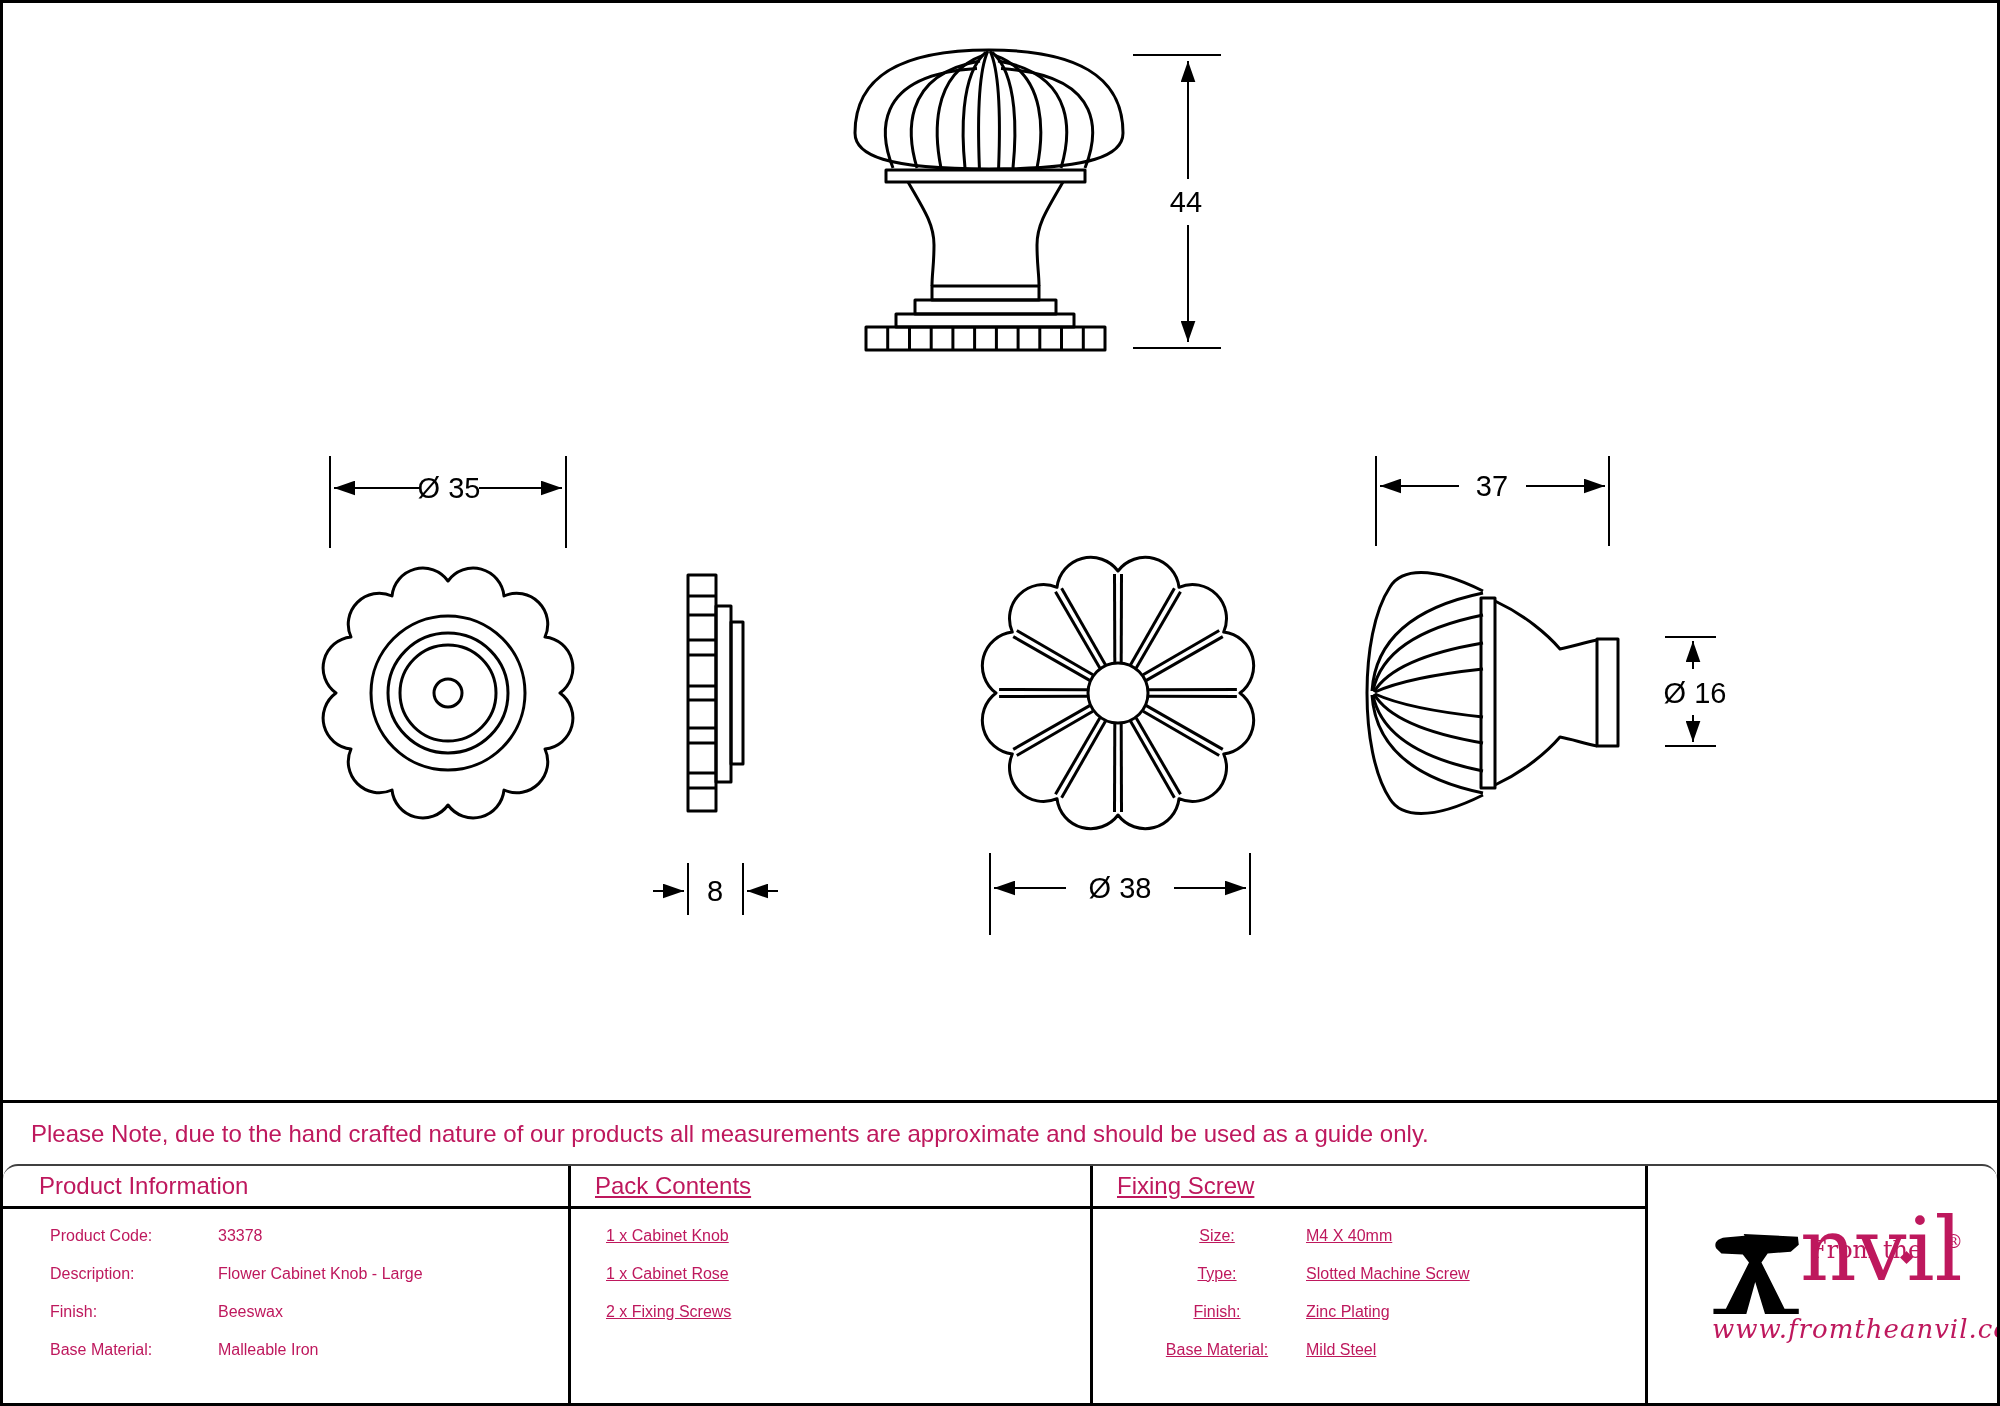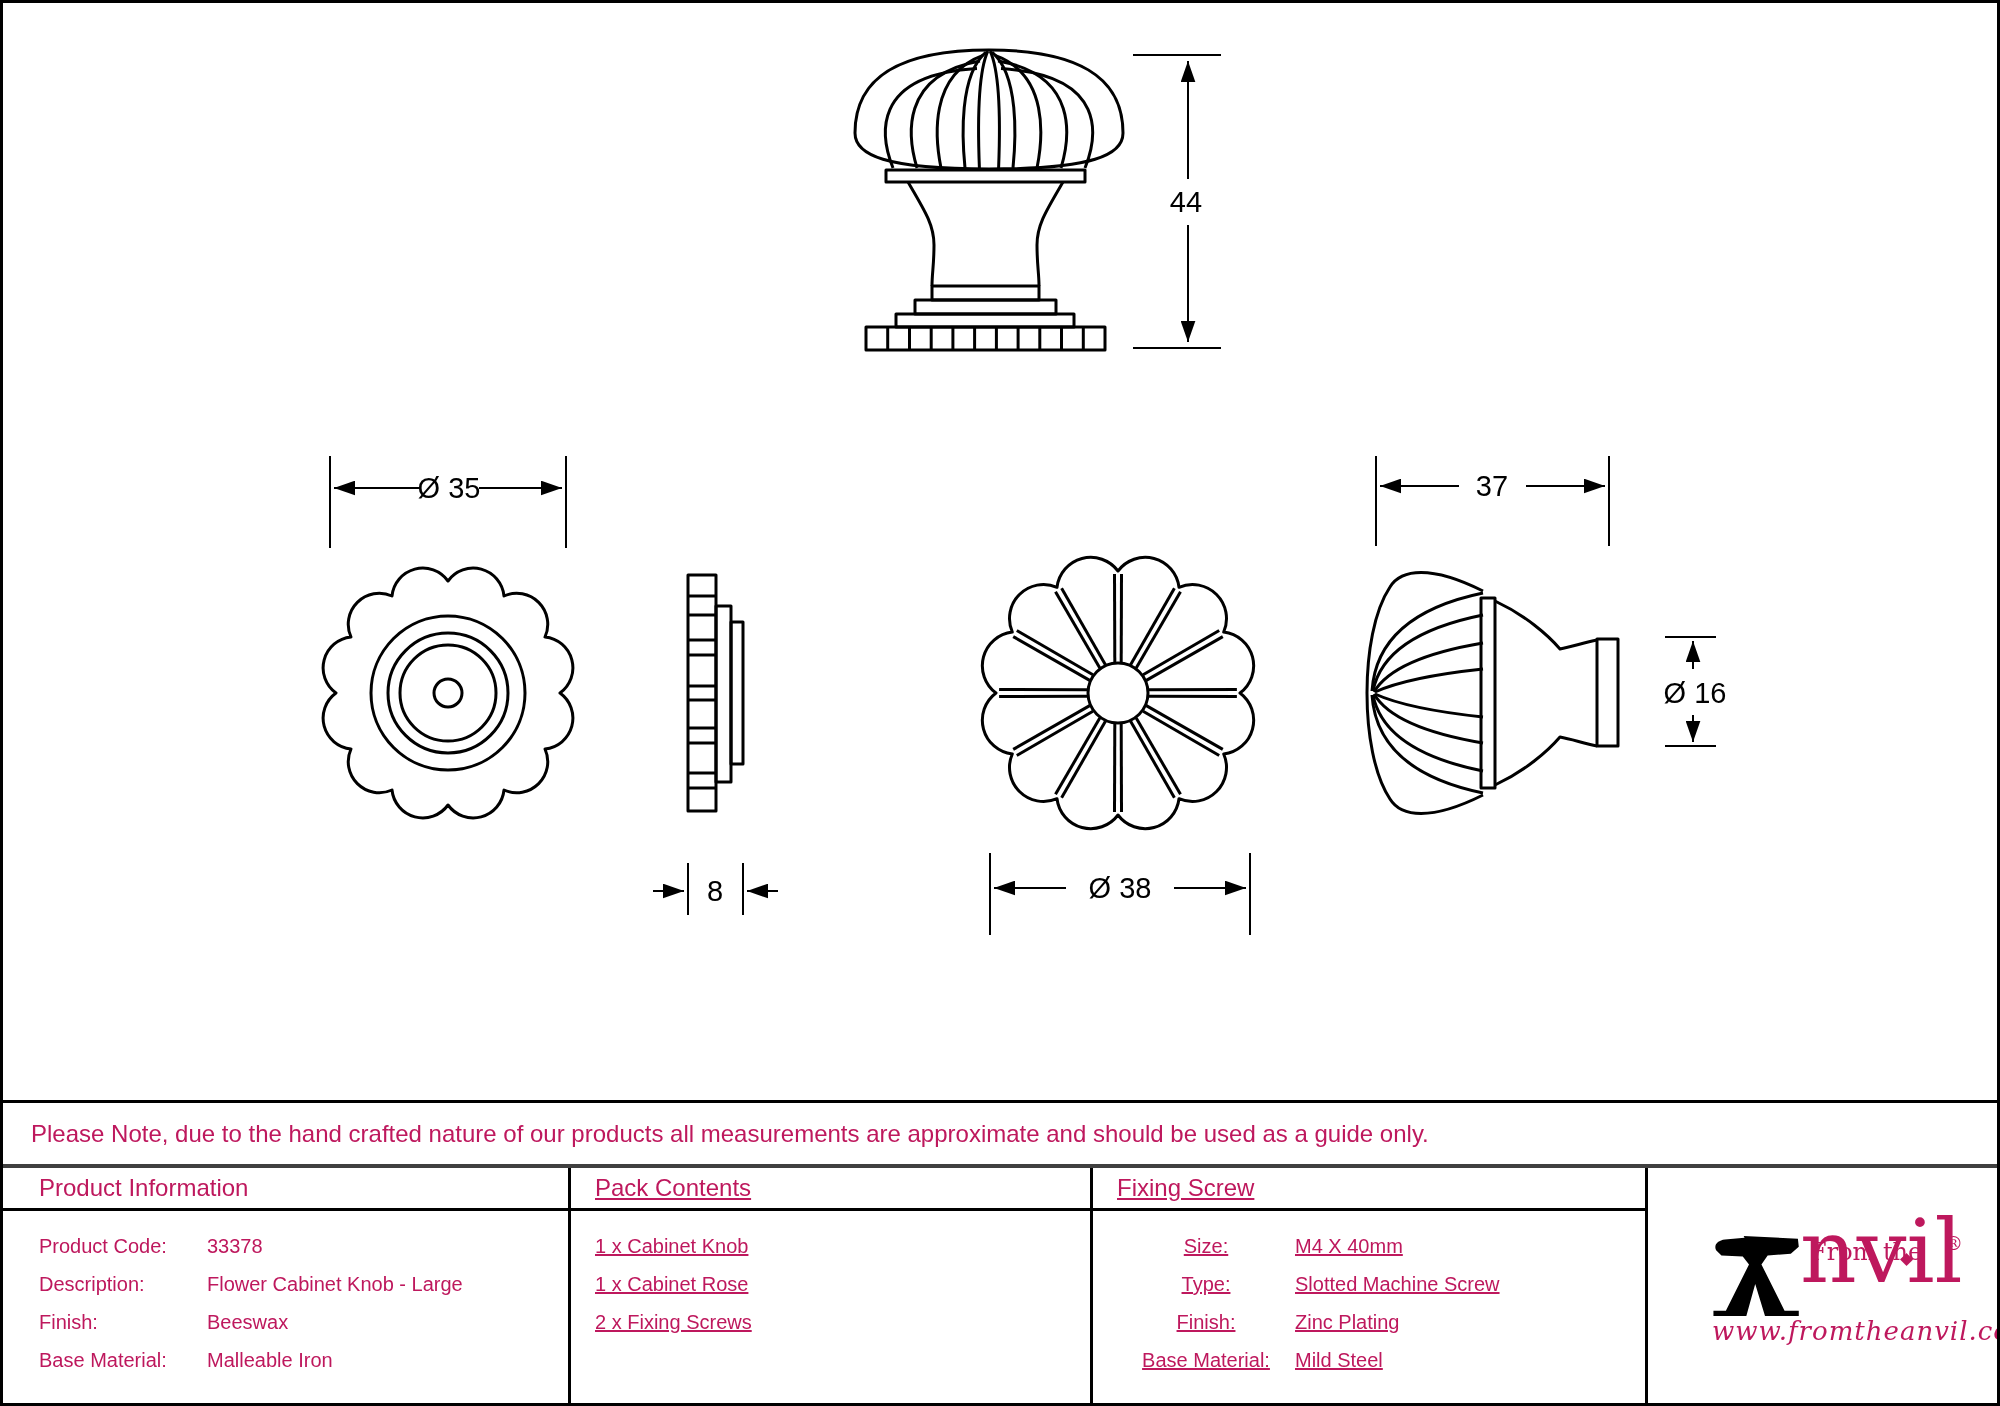--- a/index.html
+++ b/index.html
@@ -17,30 +17,31 @@
   }
   
   #note-row{
     position:absolute;left:0;right:0;top:1097px;height:61px;
     border-top:3px solid #000;display:flex;align-items:center;
     padding-left:28px;font-size:24px;
   }
   
   #info-table{
     position:absolute;left:0;right:0;top:1161px;bottom:0;
-    border-top:4px solid #404040;
+    border-top:2px solid #404040;
     display:grid;
     grid-template-columns:568px 522px 555px auto;
     grid-template-rows:43px auto;
+    border-radius:15px;
   }
   .hcell{
     border-right:3px solid #000;border-bottom:3px solid #000;
     display:flex;align-items:center;font-size:24px;
   }
-  .dcell{border-right:3px solid #000;padding-top:16px;font-size:20px;}
+  .dcell{border-right:3px solid #000;padding-top:8px;font-size:16px;margin-left:11px;}
   .pad-big{padding-left:36px;}
   .pad-sm{padding-left:24px;text-decoration:underline;}
   .kv{display:flex;line-height:38px;}
   .kv .k{flex:0 0 168px;}
   #fixing-data .k{flex:0 0 178px;text-align:center;}
   .li{line-height:38px;}
   
   #logo-cell{position:relative;grid-row:1 / span 2;grid-column:4;}
   #anvil-icon{position:absolute;left:58px;top:68px;width:102px;height:80px;}
   #logo-fromthe{

